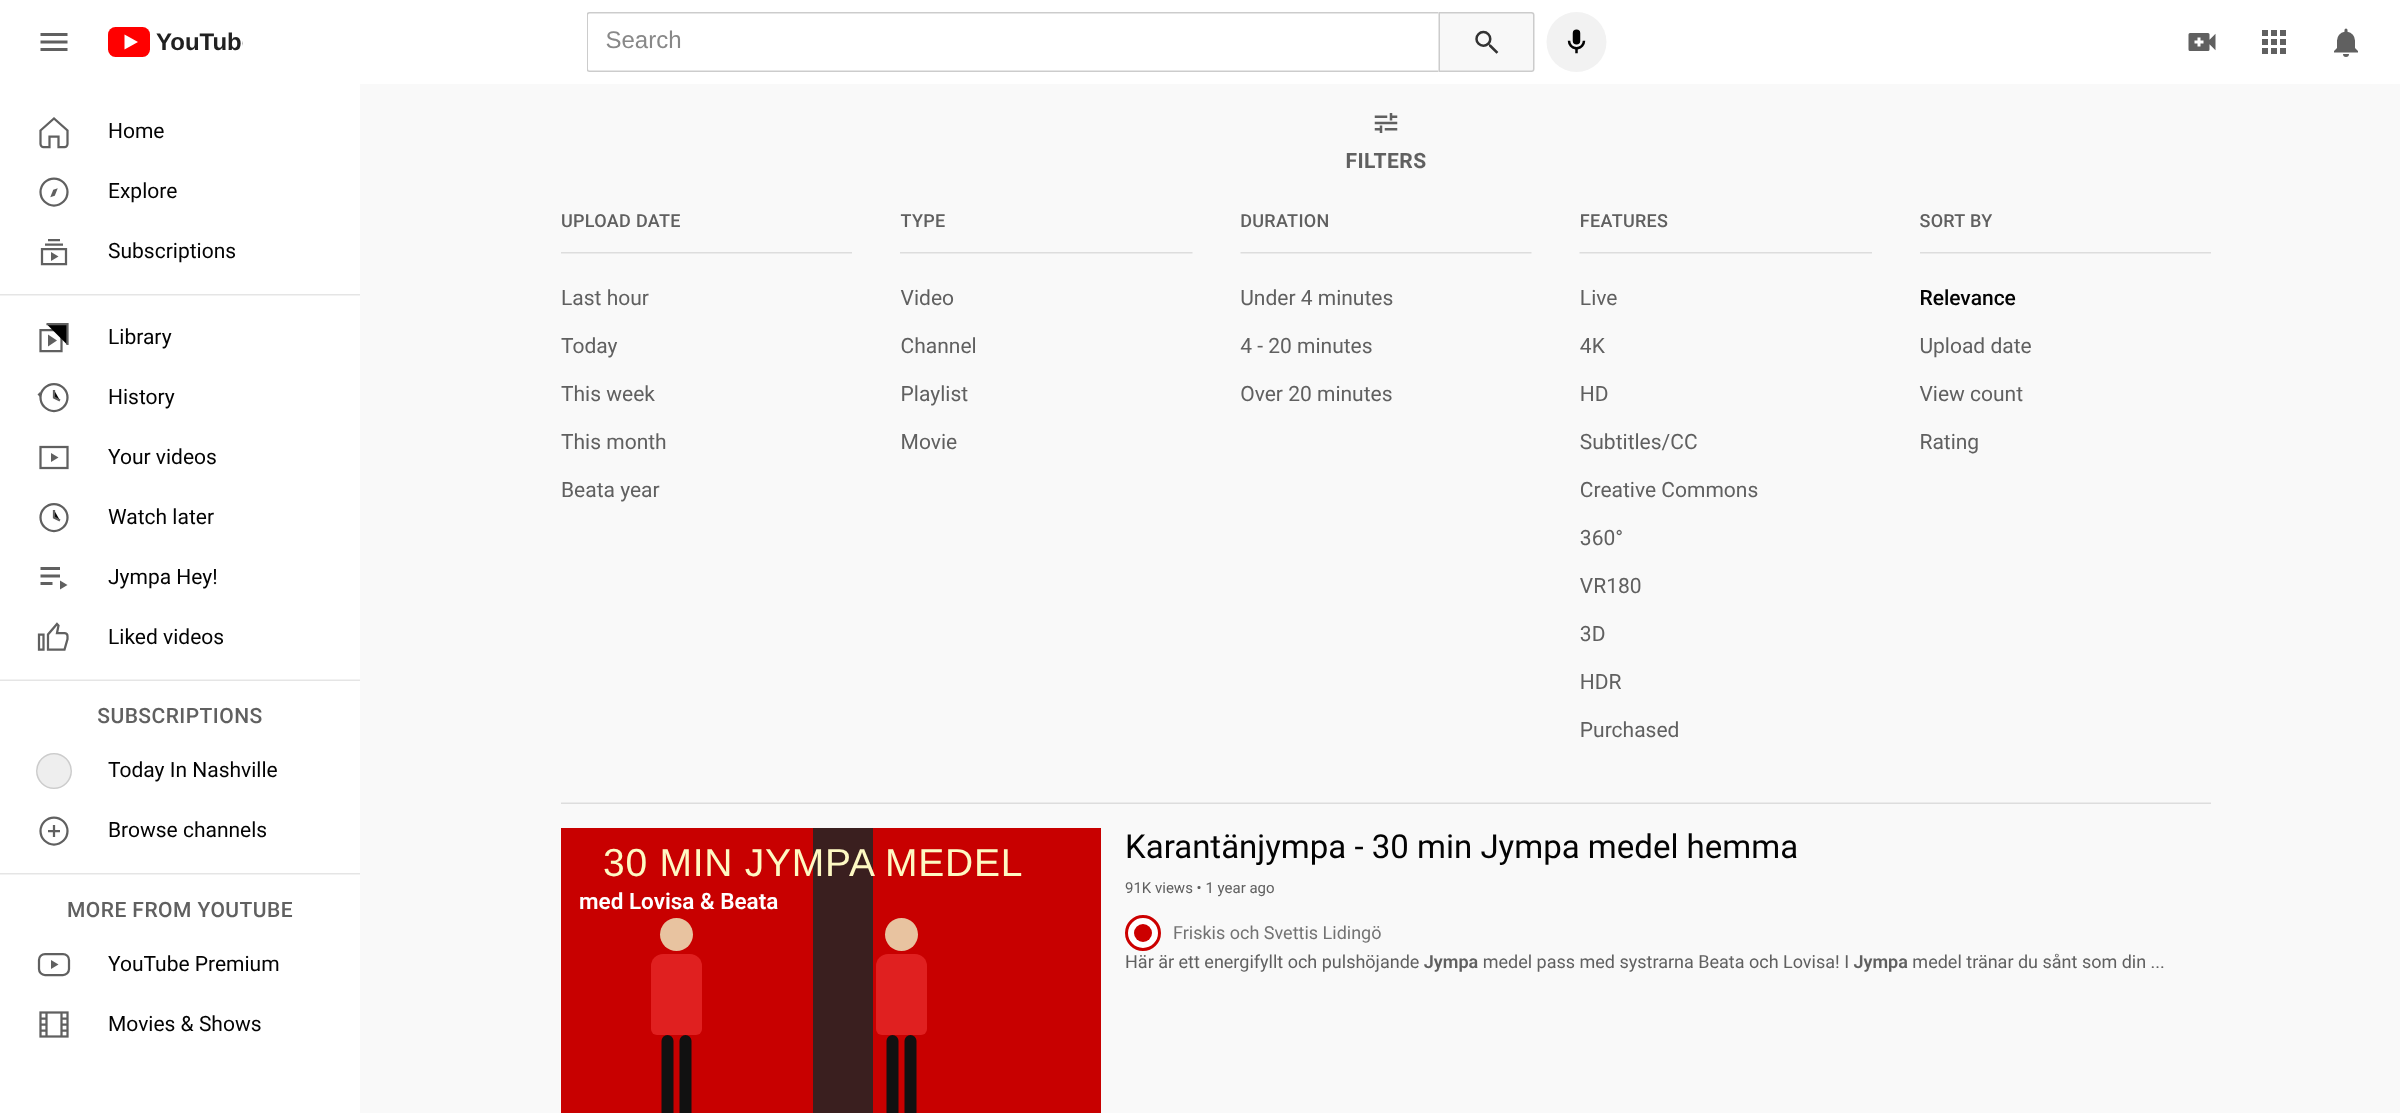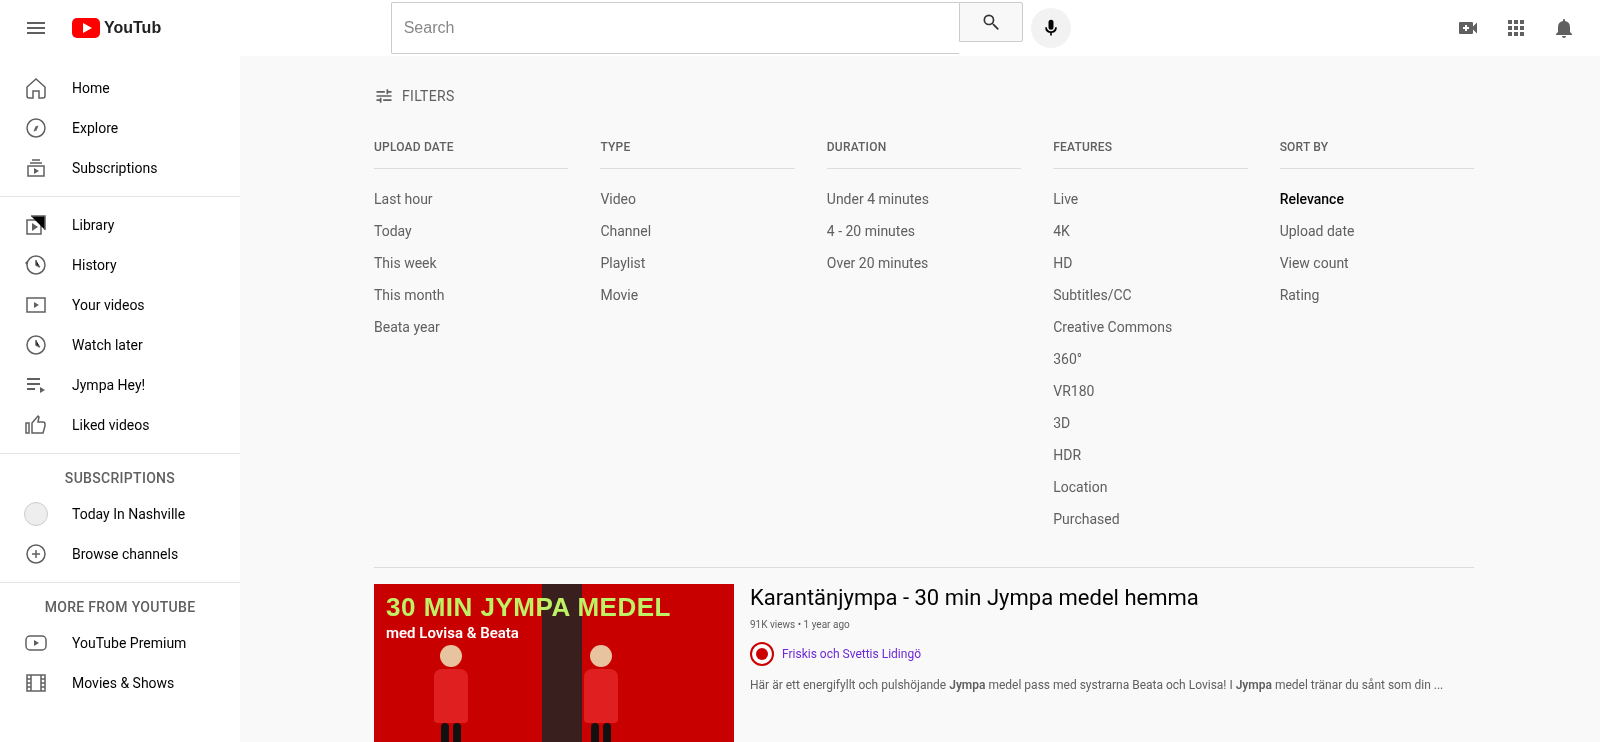--- a/index.html
+++ b/index.html
@@ -26,21 +26,21 @@
     cursor: pointer; border-radius: 50%;
   }
   .logo { display: flex; align-items: center; margin-left: 16px; cursor: pointer; }
   .logo svg { display:block; }
   .header-center {
     flex: 1; display: flex; justify-content: center; align-items: center;
     max-width: 720px; margin: 0 auto;
   }
   .search-form { display: flex; flex:1; max-width: 640px; margin-left: 40px;}
   .search-input {
-    flex: 1; height: 52px; border: 1px solid #ccc; border-right: none;
+    flex: 1; height: 40px; border: 1px solid #ccc; border-right: none;
     border-radius: 2px 0 0 2px; padding: 0 12px; font-size: 16px; color: #111;
     outline: none;
   }
   .search-input::placeholder { color: #888; }
   .search-btn {
     width: 64px; height: 40px; border: 1px solid #ccc; background: #f8f8f8;
     border-radius: 0 2px 2px 0; cursor: pointer; display:flex; align-items:center; justify-content:center;
   }
   .mic-btn {
     width: 40px; height: 40px; margin-left: 8px; border-radius: 50%; background: #f2f2f2;
@@ -63,53 +63,53 @@
   .sub-avatar { width:24px; height:24px; border-radius:50%; background:#ddd; margin-right:24px; display:flex;align-items:center;justify-content:center; font-size:8px; color:#c00;}
   .today-avatar { background: linear-gradient(#eee,#eee); border:1px solid #ccc;}
   
   .main {
     position: absolute; left: 240px; top: 56px; right: 0; bottom: 0;
     background: #f9f9f9; overflow-y: auto; padding: 16px 24px 24px 24px;
   }
   .content { max-width: 1100px; margin-left: 110px;}
   .filters-toggle {
     display: flex; align-items: center; gap: 8px; height: 48px; cursor: pointer;
-    color: #606060; font-weight: 400; font-size: 14px; letter-spacing: 0.3px;
+    color: #606060; font-weight: 700; font-size: 14px; letter-spacing: 0.3px; flex-direction: column;
   }
   .filters-toggle svg { color:#606060;}
   .filter-cols {
     display: flex; gap: 32px; margin-top: 20px; padding-bottom: 32px;
   }
   .fcol { flex:1; min-width: 170px; }
   .fcol-h {
     font-size: 12px; font-weight: 500; color: #606060; text-transform: uppercase;
     padding-bottom: 14px; border-bottom: 1px solid #ddd; margin-bottom: 14px; letter-spacing:0.2px;
   }
   .fopt {
     font-size: 14px; color: #606060; padding: 8px 0; cursor: pointer; display:block;
   }
   .fopt.active { color: #030303; font-weight: 500; }
   .results { border-top: 1px solid #ddd; padding-top: 16px; }
   .vrow { display: flex; gap: 16px; }
   .thumb {
     width: 360px; height: 202px; background: #c80000; position: relative; overflow:hidden;
     flex-shrink:0;
   }
-  .thumb .tline1 { position:absolute; top:8px; left:12px; color:#bef264; font-weight:700; font-size:26px; letter-spacing:0.5px; font-family: Arial, sans-serif;}
+  .thumb .tline1 { position:absolute; top:8px; left:28px; color:#fef9c3; font-weight:400; font-size:26px; letter-spacing:0.5px; font-family: Arial, sans-serif;}
   .thumb .tline2 { position:absolute; top:40px; left:12px; color:#fff; font-weight:600; font-size:15px; }
   .figure { position:absolute; bottom:0; }
   .fig1{ left:60px;} .fig2{left:210px;}
   .torso { width:34px; height:54px; background:#e02020; border-radius:8px 8px 4px 4px; margin:0 auto;}
   .head { width:22px; height:22px; background:#e8c3a0; border-radius:50%; margin:0 auto 2px;}
   .legs { width:8px; height:60px; background:#111; display:inline-block; margin:0 2px; border-radius:4px;}
   .dark-panel{position:absolute; left:168px; top:0; width:40px; height:100%; background:#3a1f1f;}
   .vmeta { flex:1; min-width:0;}
   .vtitle { font-size: 22px; font-weight: 400; color: #030303; line-height:1.3; margin-bottom:6px;}
   .vstats { font-size: 10px; color: #606060; margin-bottom: 12px;}
-  .vchannel { display:flex; align-items:center; gap:8px; font-size:12px; color:#6d28d9; margin-bottom:12px;}
+  .vchannel { display:flex; align-items:center; gap:8px; font-size:12px; color:#737373; }
   .ch-avatar{ width:24px;height:24px;border-radius:50%; background:#fff; border:2px solid #c00; display:flex;align-items:center;justify-content:center;}
   .ch-avatar::after{content:""; width:12px;height:12px;border-radius:50%;background:#c00;}
   .vdesc { font-size: 12px; color: #606060; white-space: nowrap; overflow: hidden; text-overflow: ellipsis;}
   .vdesc b { font-weight:600; color:#606060;text-align:center;}
   svg { display:block; }
 </style>
 </head>
 <body>
 
 <div class="header">
@@ -326,21 +326,20 @@
         <div class="fcol-h">FEATURES</div>
         <span class="fopt">Live</span>
         <span class="fopt">4K</span>
         <span class="fopt">HD</span>
         <span class="fopt">Subtitles/CC</span>
         <span class="fopt">Creative Commons</span>
         <span class="fopt">360°</span>
         <span class="fopt">VR180</span>
         <span class="fopt">3D</span>
         <span class="fopt">HDR</span>
-        <span class="fopt">Location</span>
         <span class="fopt">Purchased</span>
       </div>
       <div class="fcol">
         <div class="fcol-h">SORT BY</div>
         <span class="fopt active">Relevance</span>
         <span class="fopt">Upload date</span>
         <span class="fopt">View count</span>
         <span class="fopt">Rating</span>
       </div>
     </div>

